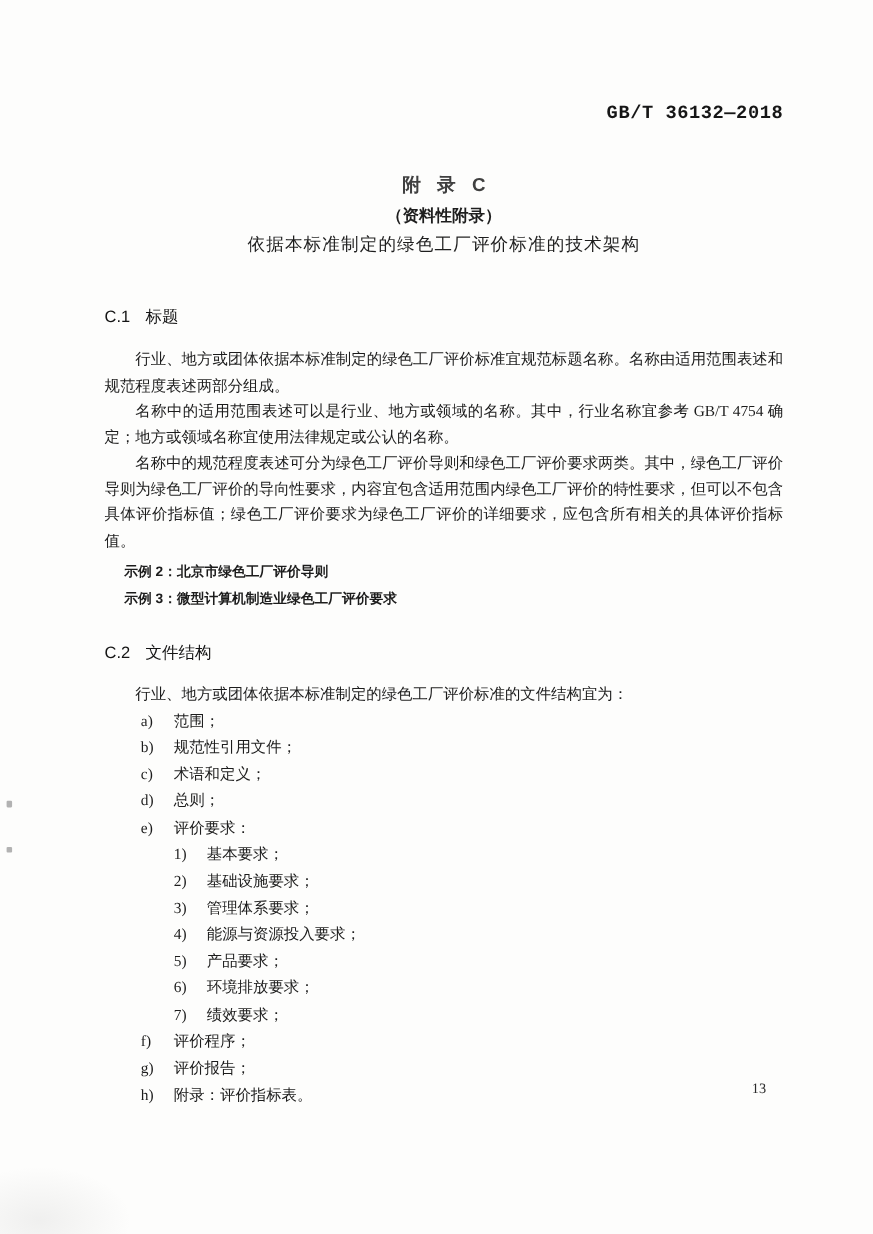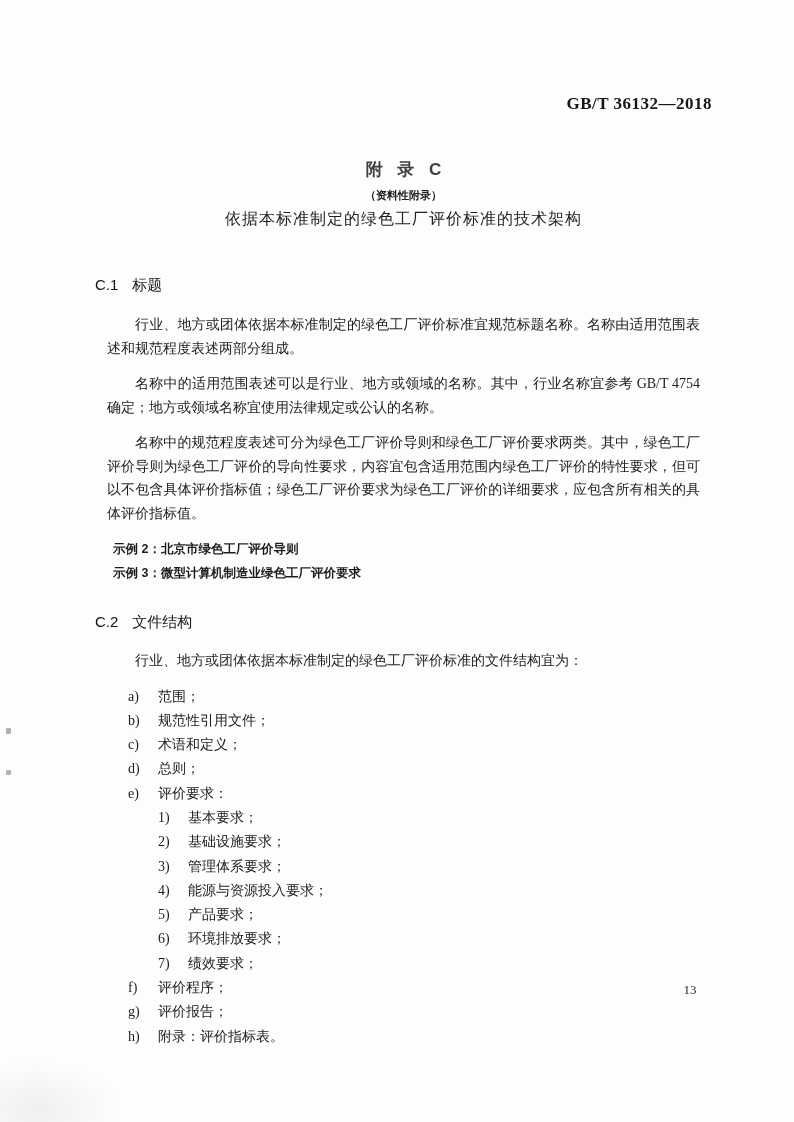--- a/index.html
+++ b/index.html
@@ -21,50 +21,51 @@
   }
   .sans{font-family:"Liberation Sans","DejaVu Sans",sans-serif;}
 
   .header-code{
     margin-top:94px;
     text-align:right;
     font-weight:700;
     font-size:17px;
     letter-spacing:.5px;
     color:#161616;
+    font-family:Liberation Mono, monospace;
   }
 
   .title-block{text-align:center;}
   .title-l1{
     margin-top:44px;
     font-size:17px;font-weight:700;
     word-spacing:10px;
     color:#404040;
   }
   .title-l2{
     margin-top:7px;
-    font-size:11px;font-weight:700;
+    font-size:15px;font-weight:700;
   }
   .title-l3{
     margin-top:6px;
     font-size:16px;font-weight:400;
     letter-spacing:1px;
   }
 
   .sec-head{
     margin:0;
     font-size:15px;font-weight:400;
     color:#141414;
   }
   .sec-head .sec-num{margin-right:14px;}
   .sec-head-c1{margin-top:46px;}
   .sec-head-c2{margin-top:28px;}
 
   .body-par{
-    margin:12px;
+    margin:0;
     font-size:14px;
     line-height:23.5px;
     text-align:justify;
     text-indent:2em;
     color:#1c1c1c;
   }
   .par-group{margin-top:18px;}
 
   .examples{
     margin-top:4px;

